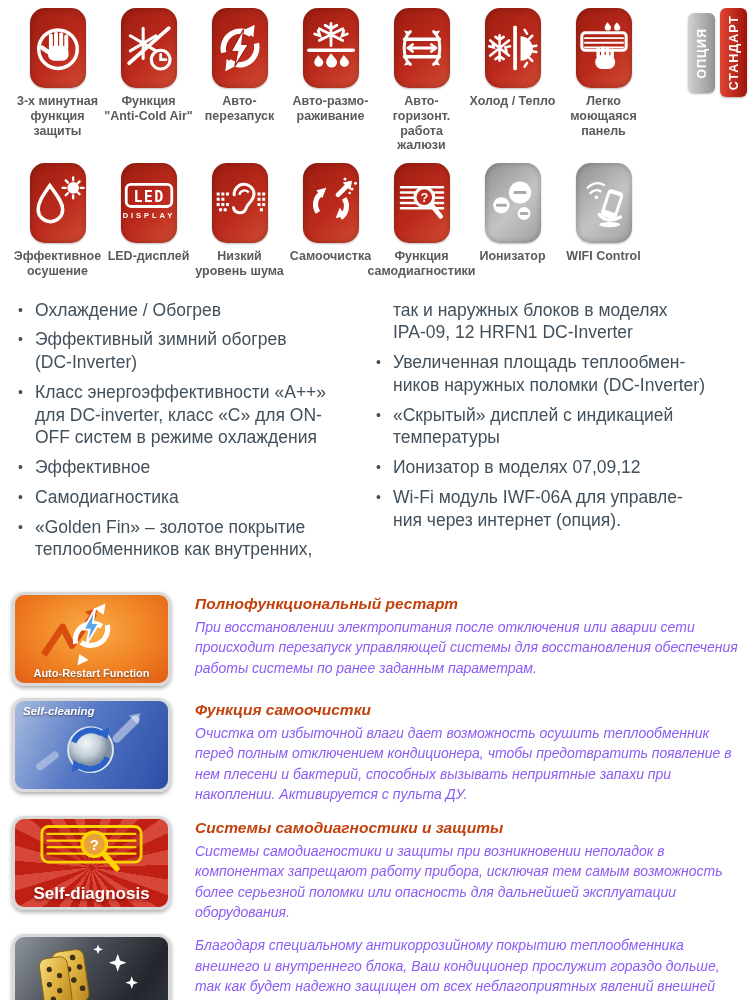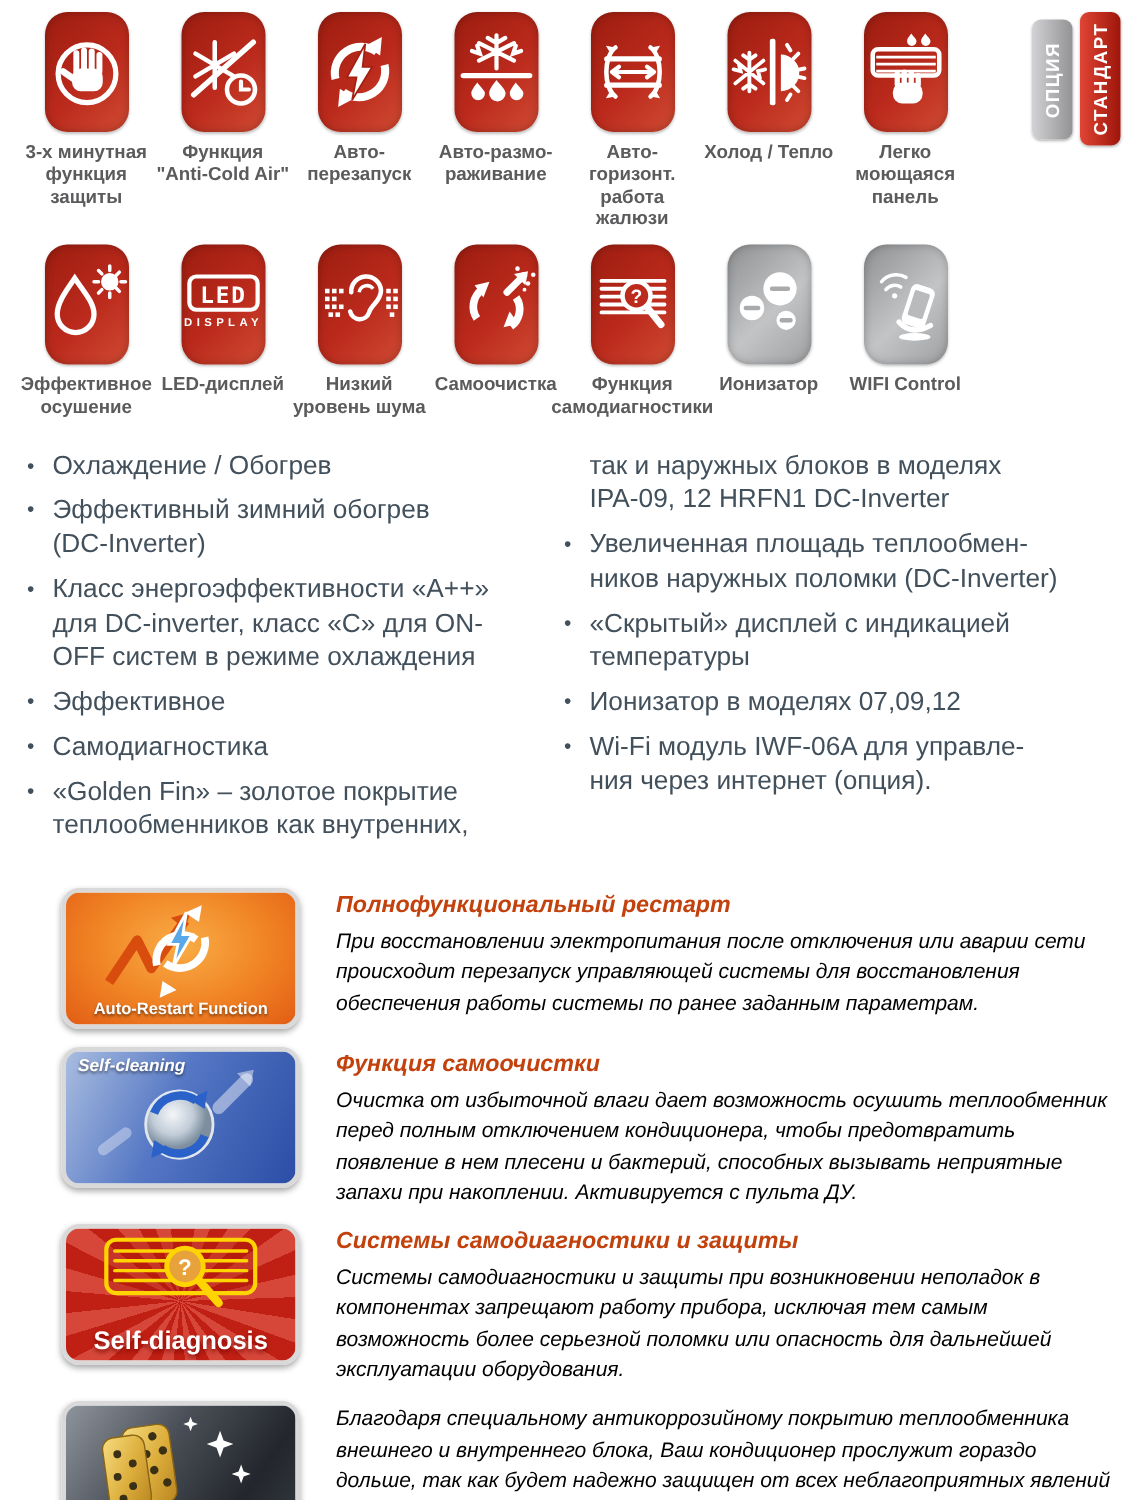--- a/index.html
+++ b/index.html
@@ -34,34 +34,34 @@
   .col.right{width:352px;}
   .b{display:flex;margin-bottom:7px;font-size:17.5px;color:#42505c;line-height:1.3;}
   .b .dot{width:17px;flex:none;font-size:14px;padding-top:2px;color:#42505c;}
   .b.nodot .dot{visibility:hidden;}
   .b .btext{white-space:pre-line;}
 
   
   .features{margin-top:24px;}
   .frow{display:flex;gap:24px;margin:0 8px 12px 12px;}
   .badge{flex:none;width:159px;height:94px;border-radius:12px;position:relative;overflow:hidden;
-         border:3px solid #d9d9d9;box-shadow:0 2px 4px rgba(0,0,0,.35);box-sizing:border-box;margin-left:29px;}
+         border:3px solid #d9d9d9;box-shadow:0 2px 4px rgba(0,0,0,.35);box-sizing:border-box;}
   .badge svg{position:absolute;left:0;top:0;width:100%;height:100%;}
   .badge .bcap{position:absolute;left:0;right:0;bottom:4px;text-align:center;color:#fff;
                font-weight:bold;font-size:11px;text-shadow:0 1px 2px rgba(0,0,0,.5);}
   .badge1{background:radial-gradient(ellipse at 50% 40%,#f9ad45 0%,#f08224 55%,#e25d14 100%);}
   .badge2{background:linear-gradient(115deg,#a9bde0 0%,#5577c4 45%,#2b4da6 100%);}
   .badge2 .bcap{top:4px;bottom:auto;text-align:left;left:8px;font-style:italic;font-size:11.5px;}
   .badge3{background:repeating-conic-gradient(from 0deg at 50% 55%,#bf2013 0deg 11deg,#d6473a 11deg 22deg);}
   .badge3 .bcap{font-size:17px;bottom:3px;text-shadow:0 2px 3px rgba(120,0,0,.8);}
   .badge4{background:linear-gradient(125deg,#8e949c 0%,#4a4f57 40%,#23262c 75%,#343941 100%);}
   .badge4 .bcap{text-align:right;right:8px;font-size:11.5px;}
   .ftxt{flex:1;padding-top:1px;}
   .ftitle{font-style:italic;font-weight:bold;font-size:15.5px;color:#c2410c;margin:2px 0 4px 0;}
-  .fbody{font-style:italic;font-size:14px;color:#000000;line-height:1.45;}
+  .fbody{font-style:italic;font-size:14px;color:#8b5cf6;line-height:1.45;}
 </style>
 </head>
 <body>
 
 <div class="page">
 
   <div class="tabs">
     <div class="tab tab-option">
         <span>ОПЦИЯ</span>
       </div>

